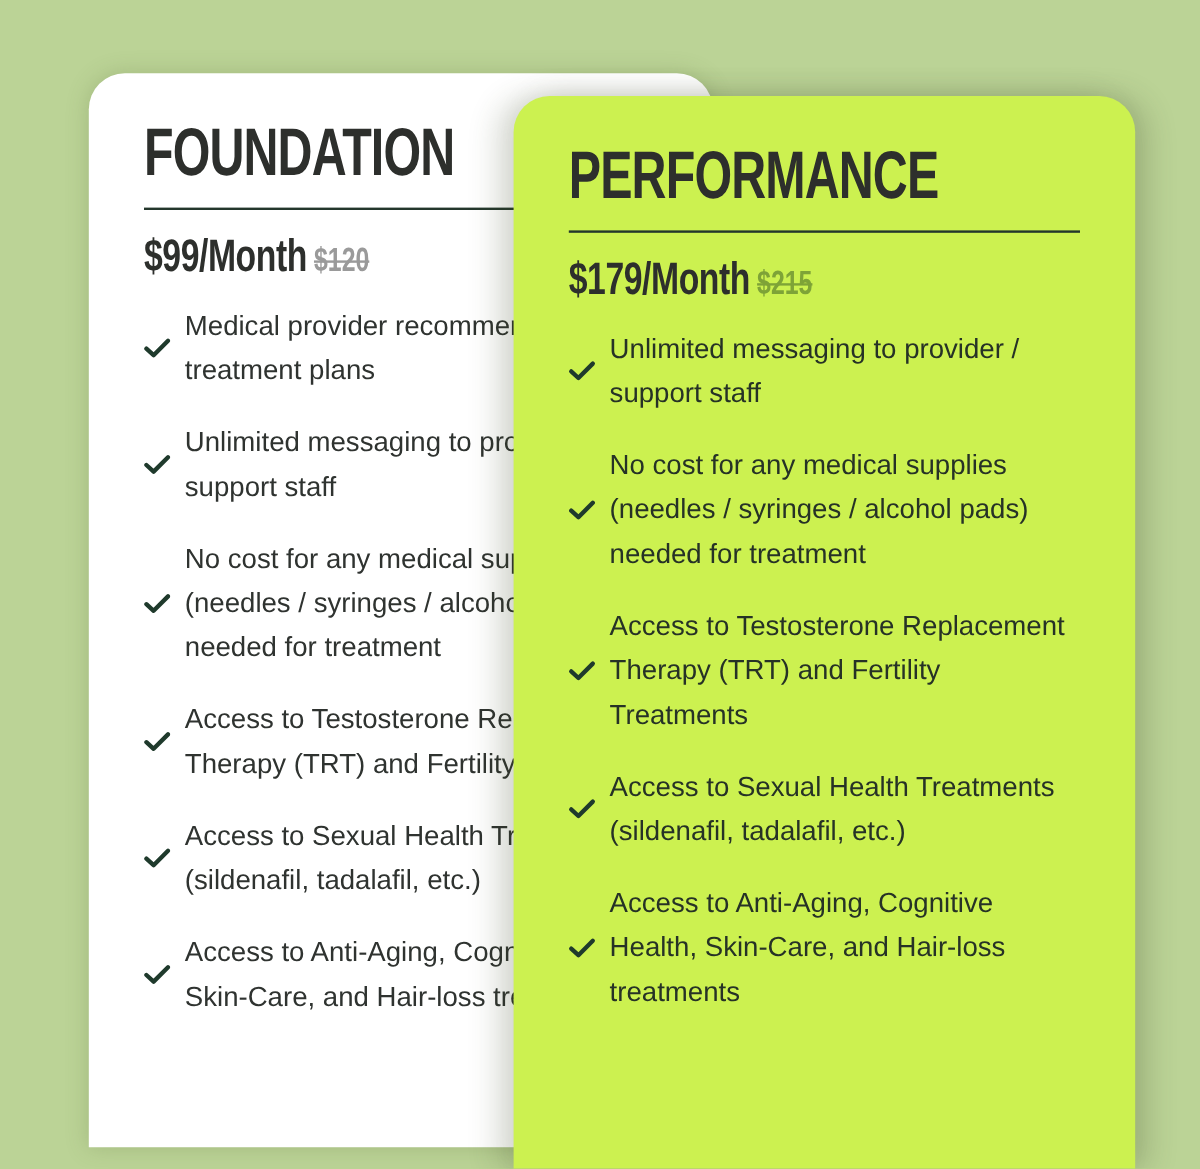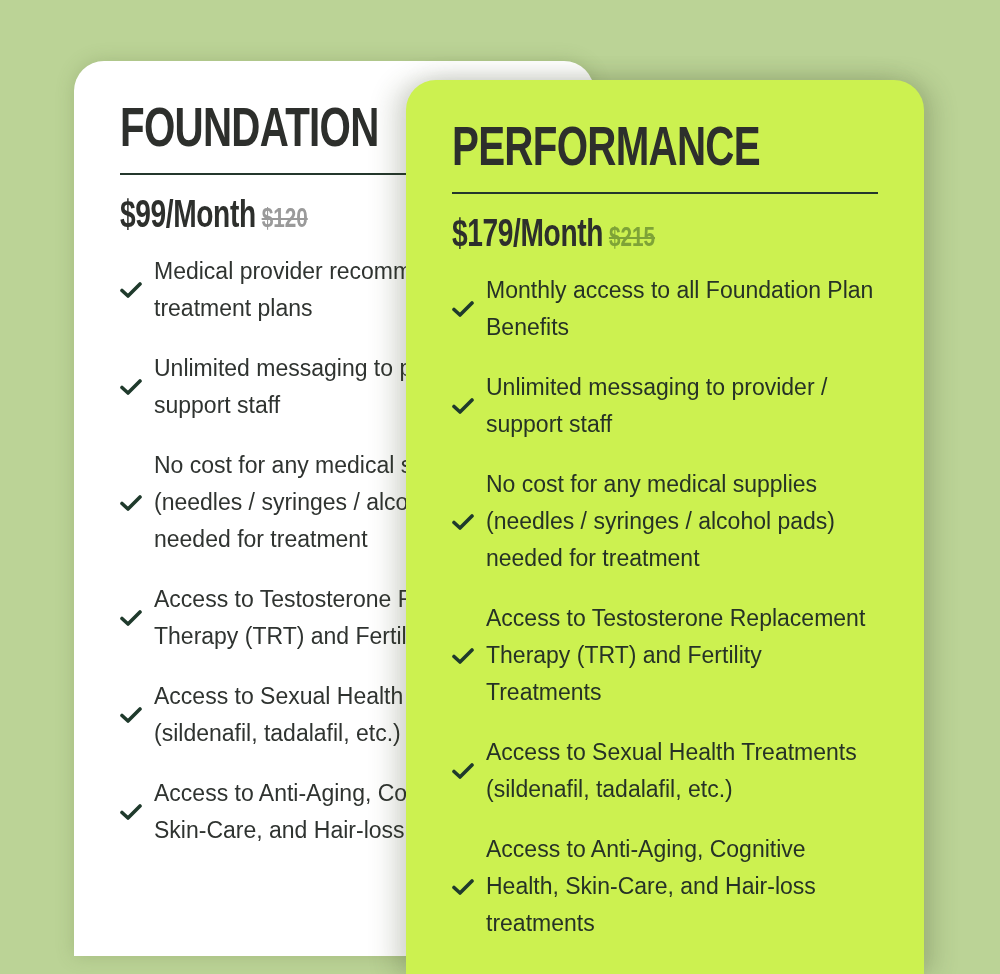--- a/index.html
+++ b/index.html
@@ -23,21 +23,21 @@
     .card-foundation {
       left: 74px;
       top: 61px;
       width: 520px;
       height: 895px;
       background: #ffffff;
       padding: 0 0 0 46px;
       box-shadow: 0 0 18px rgba(90, 110, 60, 0.25);
     }
     .card-performance {
-      left: 406px;
+      left: 428px;
       top: 80px;
       width: 518px;
       height: 894px;
       background: #ccf150;
       padding: 0 46px 0 46px;
       box-shadow: -14px 0 24px rgba(60, 70, 40, 0.18), 10px 0 24px rgba(60, 70, 40, 0.22);
     }
     .plan-title {
       margin: 0;
       padding-top: 34px;
@@ -188,28 +188,20 @@
     <span class="price">$179/Month</span>
     <span class="old-price">$215</span>
   </div>
   <ul class="features">
     <li class="feature">
       <span class="check">
           <svg viewBox="0 0 22 18">
             <path d="M2 9.5 L8 15 L20 3" fill="none" stroke="#1f3a2c" stroke-width="3.6" stroke-linecap="round" stroke-linejoin="round"></path>
           </svg>
         </span>
-      <span class="feature-text">Monthly access to all Foundation Plan Benefits</span>
-    </li>
-    <li class="feature">
-      <span class="check">
-          <svg viewBox="0 0 22 18">
-            <path d="M2 9.5 L8 15 L20 3" fill="none" stroke="#1f3a2c" stroke-width="3.6" stroke-linecap="round" stroke-linejoin="round"></path>
-          </svg>
-        </span>
       <span class="feature-text">Unlimited messaging to provider / support staff</span>
     </li>
     <li class="feature">
       <span class="check">
           <svg viewBox="0 0 22 18">
             <path d="M2 9.5 L8 15 L20 3" fill="none" stroke="#1f3a2c" stroke-width="3.6" stroke-linecap="round" stroke-linejoin="round"></path>
           </svg>
         </span>
       <span class="feature-text">No cost for any medical supplies (needles / syringes / alcohol pads) needed for treatment</span>
     </li>

